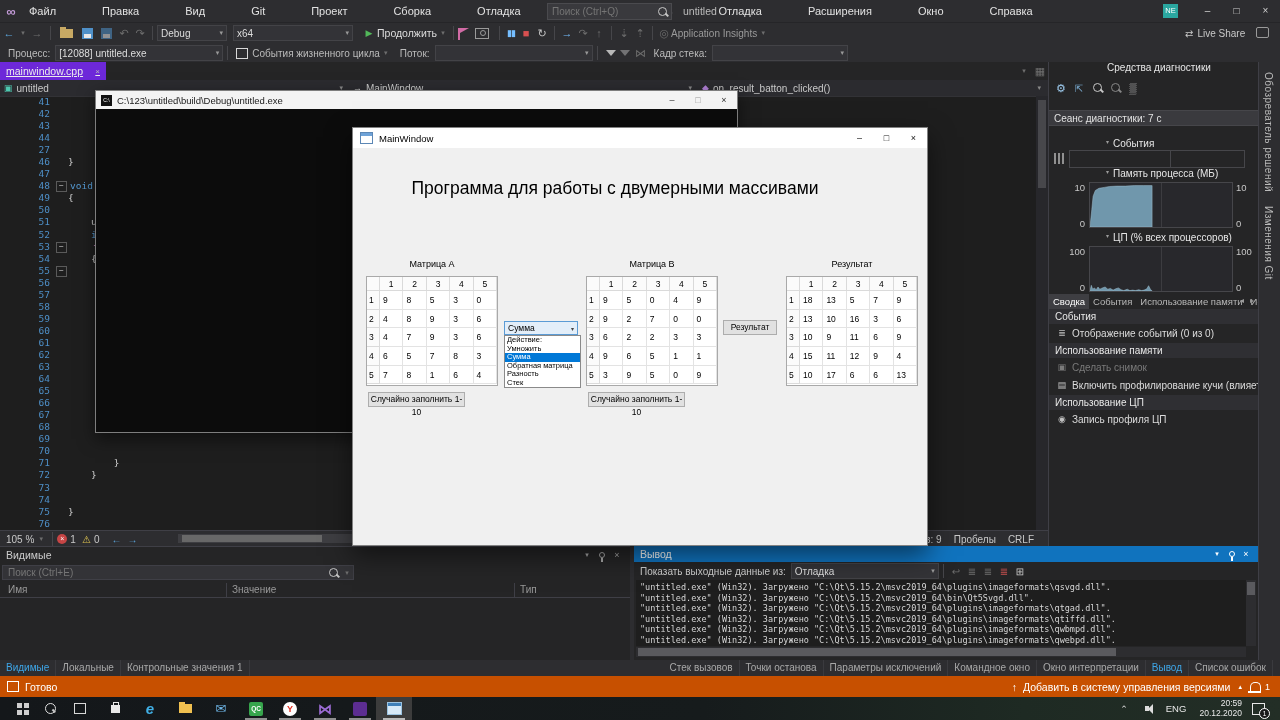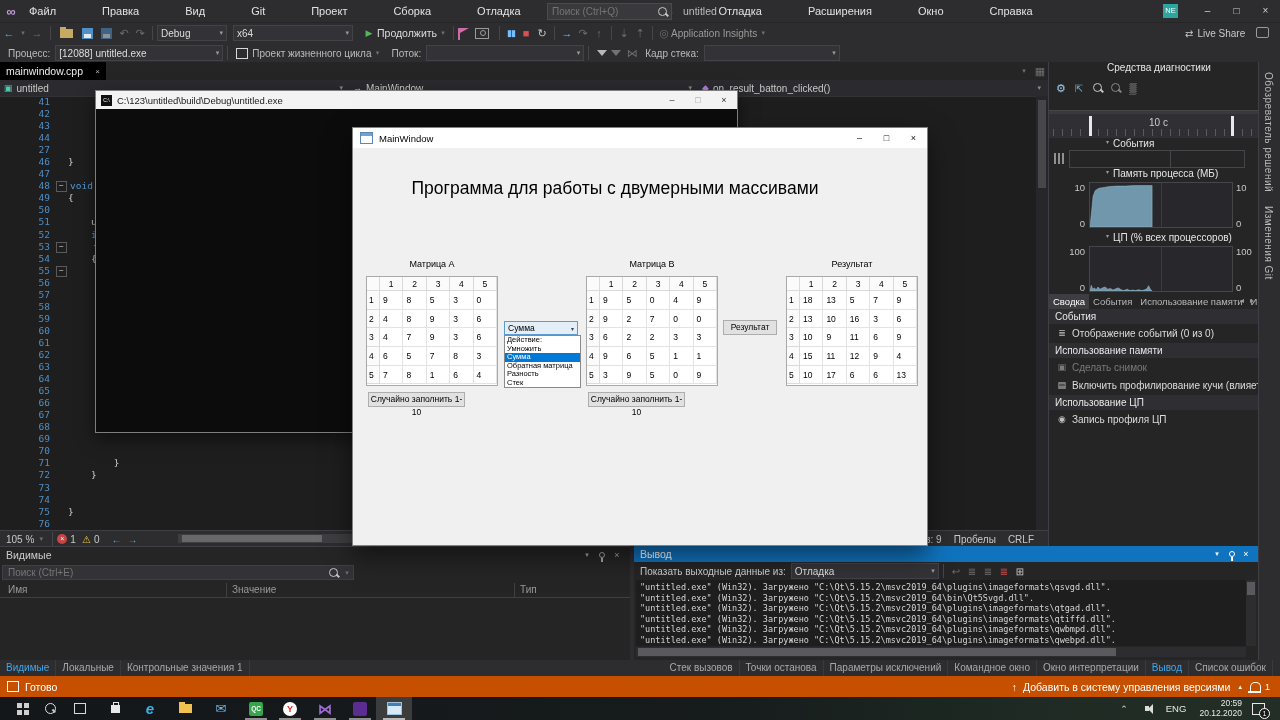--- a/index.html
+++ b/index.html
@@ -33,21 +33,21 @@
   .icon-save{width:11px;height:11px;background:#4F90C8;position:relative;flex:none;}
   .icon-save::after{content:"";position:absolute;left:2px;bottom:1px;width:7px;height:4px;background:#E8E8E8;}
   .icon-flag{width:0;height:0;border-top:5px solid #D16BA5;border-bottom:5px solid transparent;border-left:0;border-right:9px solid transparent;position:relative;flex:none;margin-left:2px;}
   .icon-flag::before{content:"";position:absolute;left:-2px;top:-5px;width:2px;height:12px;background:#D16BA5;}
   .icon-cam{width:12px;height:9px;border:1px solid #9A9A9A;position:relative;flex:none;}
   .icon-cam::after{content:"";position:absolute;left:3.5px;top:1.5px;width:4px;height:4px;border:1px solid #9A9A9A;border-radius:50%;}
   .funnel{width:0;height:0;border-left:5px solid transparent;border-right:5px solid transparent;border-top:6px solid #B8B8B8;flex:none;}
   
   #editor{left:0;top:62px;width:1048px;height:484px;background:#1E1E1E;}
   #tabstrip{left:0;top:62px;width:1048px;height:18px;background:#252526;display:flex;align-items:center;}
-  #doc-tab{width:106px;height:18px;background:#000000;color:#ECECEC;font-size:10.5px;display:flex;align-items:center;padding:0 6px;box-sizing:border-box;}
+  #doc-tab{width:106px;height:18px;background:#6d28d9;color:#ECECEC;font-size:10.5px;display:flex;align-items:center;padding:0 6px;box-sizing:border-box;text-decoration:underline;}
   #breadcrumb{left:0;top:80px;width:1048px;height:16px;background:#2B2B2F;border-bottom:1px solid #323236;display:flex;align-items:center;font-size:10px;color:#C8C8C8;}
   .crumb{width:349px;display:flex;align-items:center;height:16px;}
   .crumb .ci{margin:0 4px;font-size:9px;}
   .crumb .cch{margin-left:auto;margin-right:6px;color:#8A8A8A;font-size:7px;}
   #code-lines{left:0;top:96px;width:1040px;height:434px;overflow:hidden;font-family:"DejaVu Sans Mono","Liberation Mono",monospace;font-size:9.5px;}
   .code-row{display:flex;height:12.05px;line-height:12px;}
   .code-row .ln{width:50px;text-align:right;color:#4E8FC7;flex:none;}
   .code-row .fold{width:9px;height:9px;margin:1px 3px 0 6px;flex:none;font-size:8px;line-height:8px;text-align:center;color:#B8B8B8;}
   .code-row .fold.on{border:1px solid #5A5A5A;background:#1E1E1E;}
   .code-row .ct{white-space:pre;color:#D4D4D4;}
@@ -248,21 +248,21 @@
   <div class="abs" style="left:1256px;top:27px;width:11px;height:9px;border:1px solid #9A9A9A;border-radius:2px;"></div>
 
   <div id="procbar" class="abs">
     <span style="margin-left:8px;">Процесс:</span>
     <div class="combo" style="width:160px;margin-left:5px;">
       <span class="cv">[12088] untitled.exe</span>
         <span class="ca">▾</span>
     </div>
     <span class="tsep"></span>
     <span class="tv" style="flex:none;margin:0 4px;"></span>
-    <span>Проект жизненного цикла</span>
+    <span>События жизненного цикла</span>
     <span class="tbtn g-dim" style="width:12px;font-size:7px;">▾</span>
     <span style="margin-left:8px;">Поток:</span>
     <div class="combo" style="width:150px;margin-left:5px;">
       <span class="cv"></span>
         <span class="ca">▾</span>
     </div>
     <span class="tsep"></span>
     <span class="funnel" style="margin:0 4px;"></span>
     <span class="funnel" style="opacity:.5;margin-right:4px;"></span>
     <span class="tbtn g-dim" style="width:14px;">⋈</span>
@@ -678,26 +678,20 @@
       </span>
     </div>
     <div class="row" style="position:absolute;left:3px;top:17px;height:18px;">
       <span class="dico" style="color:#9CC9EC;font-size:11px;">⚙</span>
       <span class="dico" style="color:#7FB2D9;font-size:10px;">⇱</span>
       <span class="dico"><span class="mag" style="display:inline-block;"></span></span>
       <span class="dico"><span class="mag" style="display:inline-block;opacity:.6;"></span></span>
       <span class="dico" style="color:#C0C0C0;font-size:10px;">▒</span>
     </div>
     <div id="diag-session">Сеанс диагностики: 7 с</div>
-    <div id="diag-ruler">
-      <div class="ticks"></div>
-      <span class="wmark" style="left:40px;"></span>
-      <span class="wmark" style="left:182px;"></span>
-      <span style="position:absolute;left:100px;top:3px;color:#CCC;">10 с</span>
-    </div>
     <div class="hdr" style="top:76px;">
       <span class="carat">▾</span>
         <span>События</span>
     </div>
     <span class="evt-ico"></span>
     <div id="evt-track">
         <span class="div"></span>
       </div>
     <div class="hdr" style="top:106px;">
       <span class="carat">▾</span>

